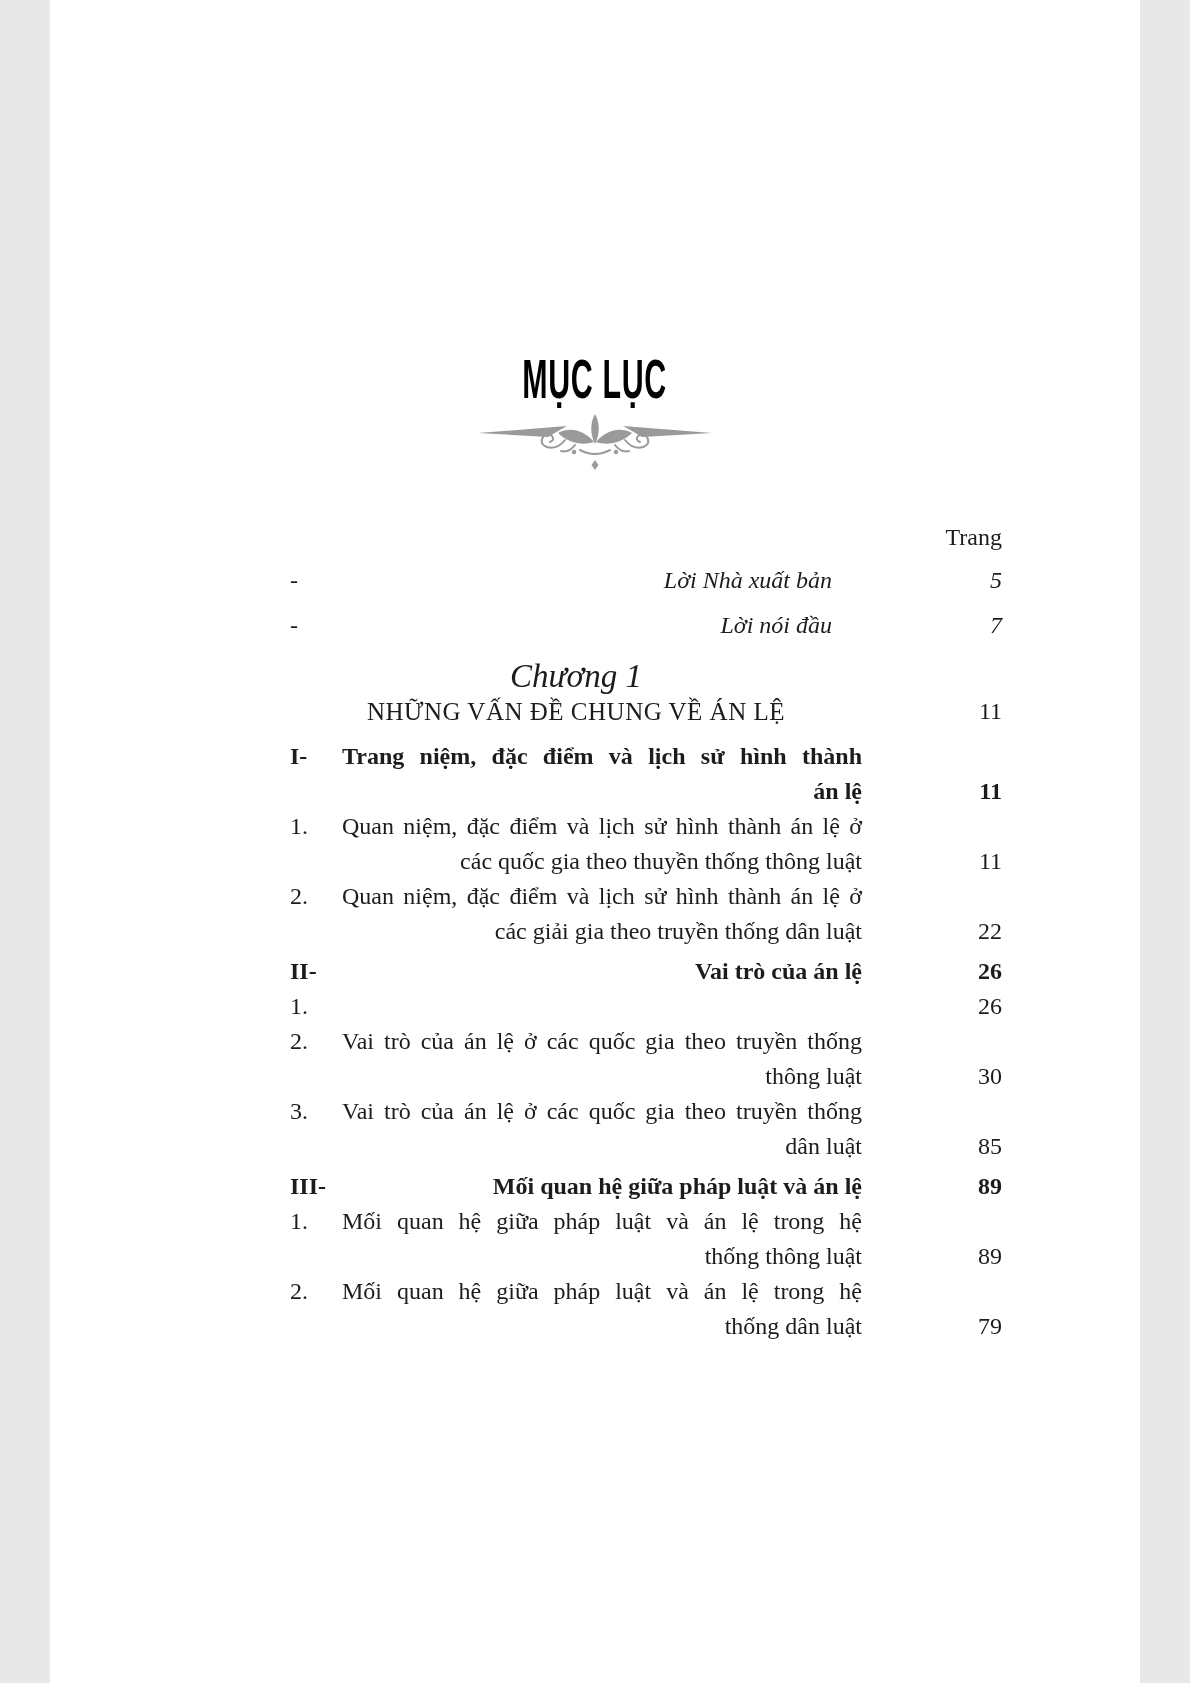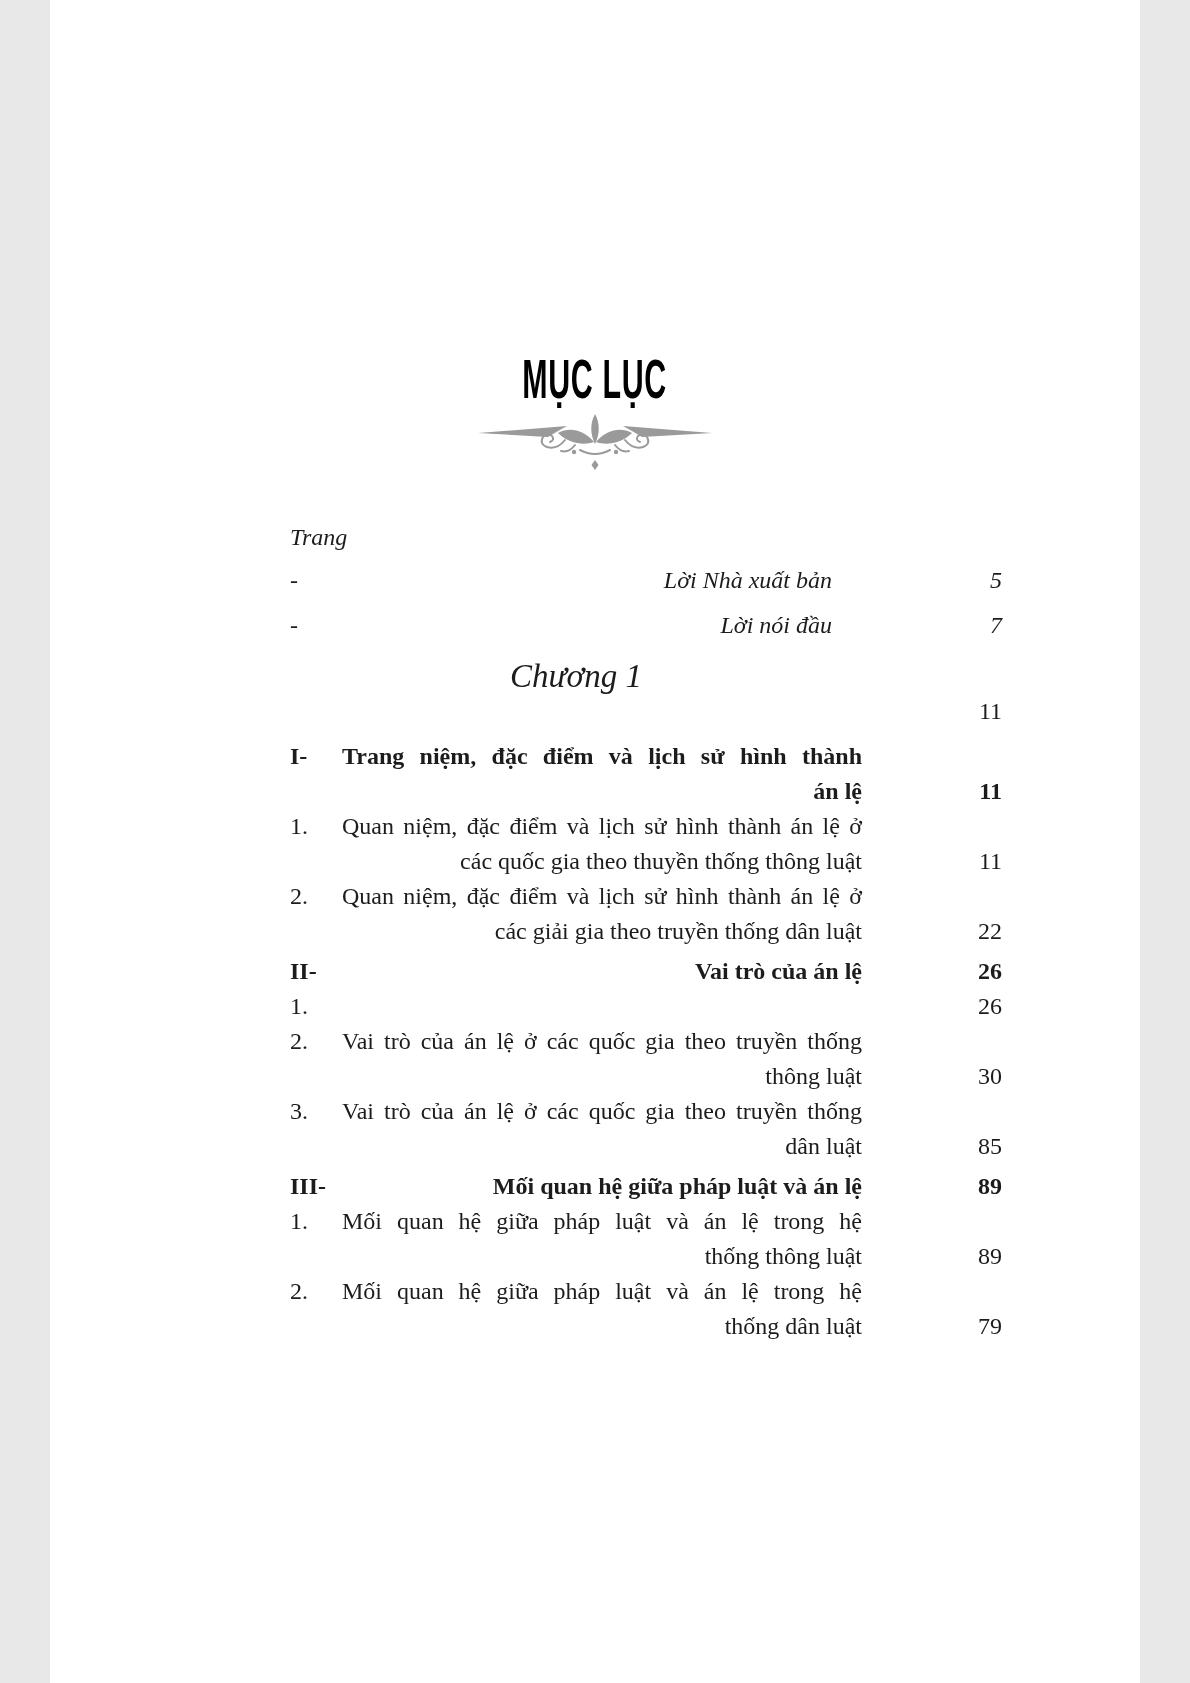--- a/index.html
+++ b/index.html
@@ -42,22 +42,21 @@
   .ornament-wrap svg { display: inline-block; }
   
   .toc {
     margin-left: 240px;
     width: 712px;
     font-size: 24px;
     line-height: 35px;
   }
   .col-head {
     margin-top: 44px;
-    text-align: left;
-    font-style: italic;
+    text-align: right;
     margin-bottom: 8px;
   }
   .entry {
     display: flex;
     align-items: stretch;
   }
   .entry .label {
     flex: 0 0 52px;
     align-self: flex-start;
   }
@@ -147,20 +146,21 @@
         <div class="entry dash-italic">
           <span class="label">-</span>
           <div class="lines">
             <div class="line">Lời nói đầu</div>
           </div>
           <div class="page-col">7</div>
         </div>
         <div class="chapter">
           <div class="chapter-sub">Chương 1</div>
           <div class="chapter-row">
+            <div class="chapter-title">NHỮNG VẤN ĐỀ CHUNG VỀ ÁN LỆ</div>
             <div class="page-col">11</div>
           </div>
         </div>
         <div class="entry bold">
           <span class="label">I-</span>
           <div class="lines">
             <div class="line mid">Trang niệm, đặc điểm và lịch sử hình thành</div>
             <div class="line">án lệ</div>
           </div>
           <div class="page-col">11</div>

